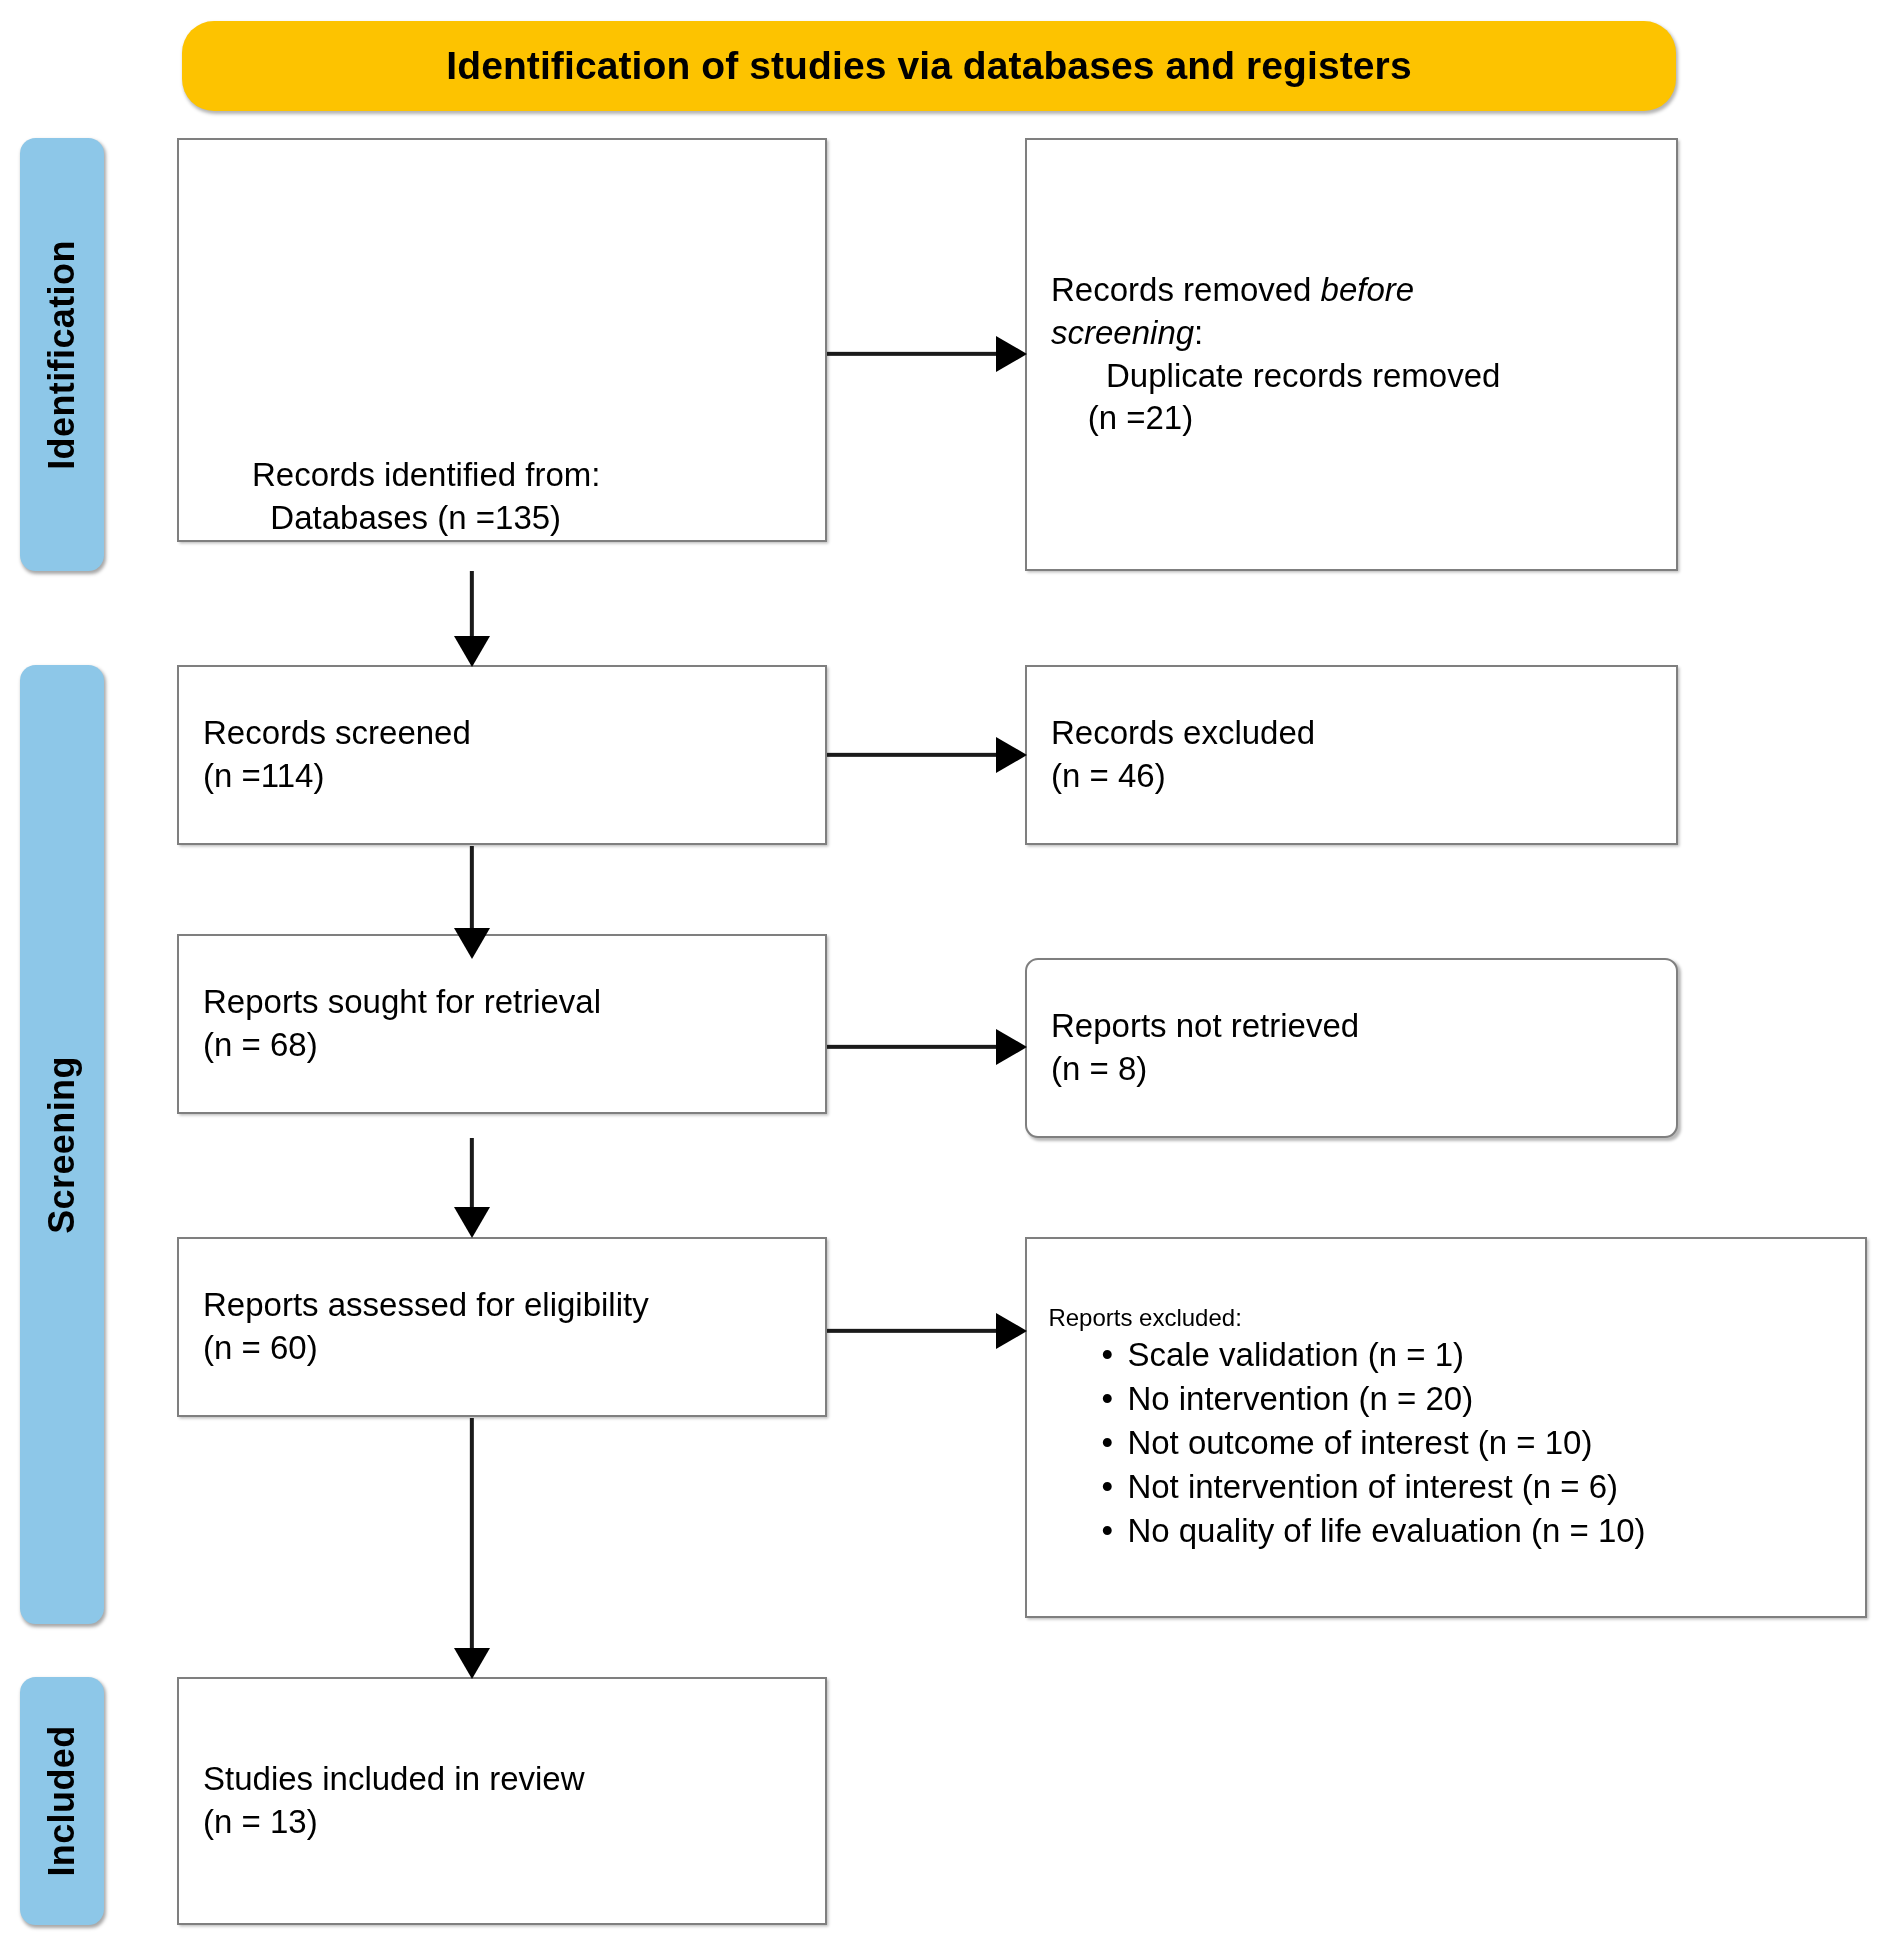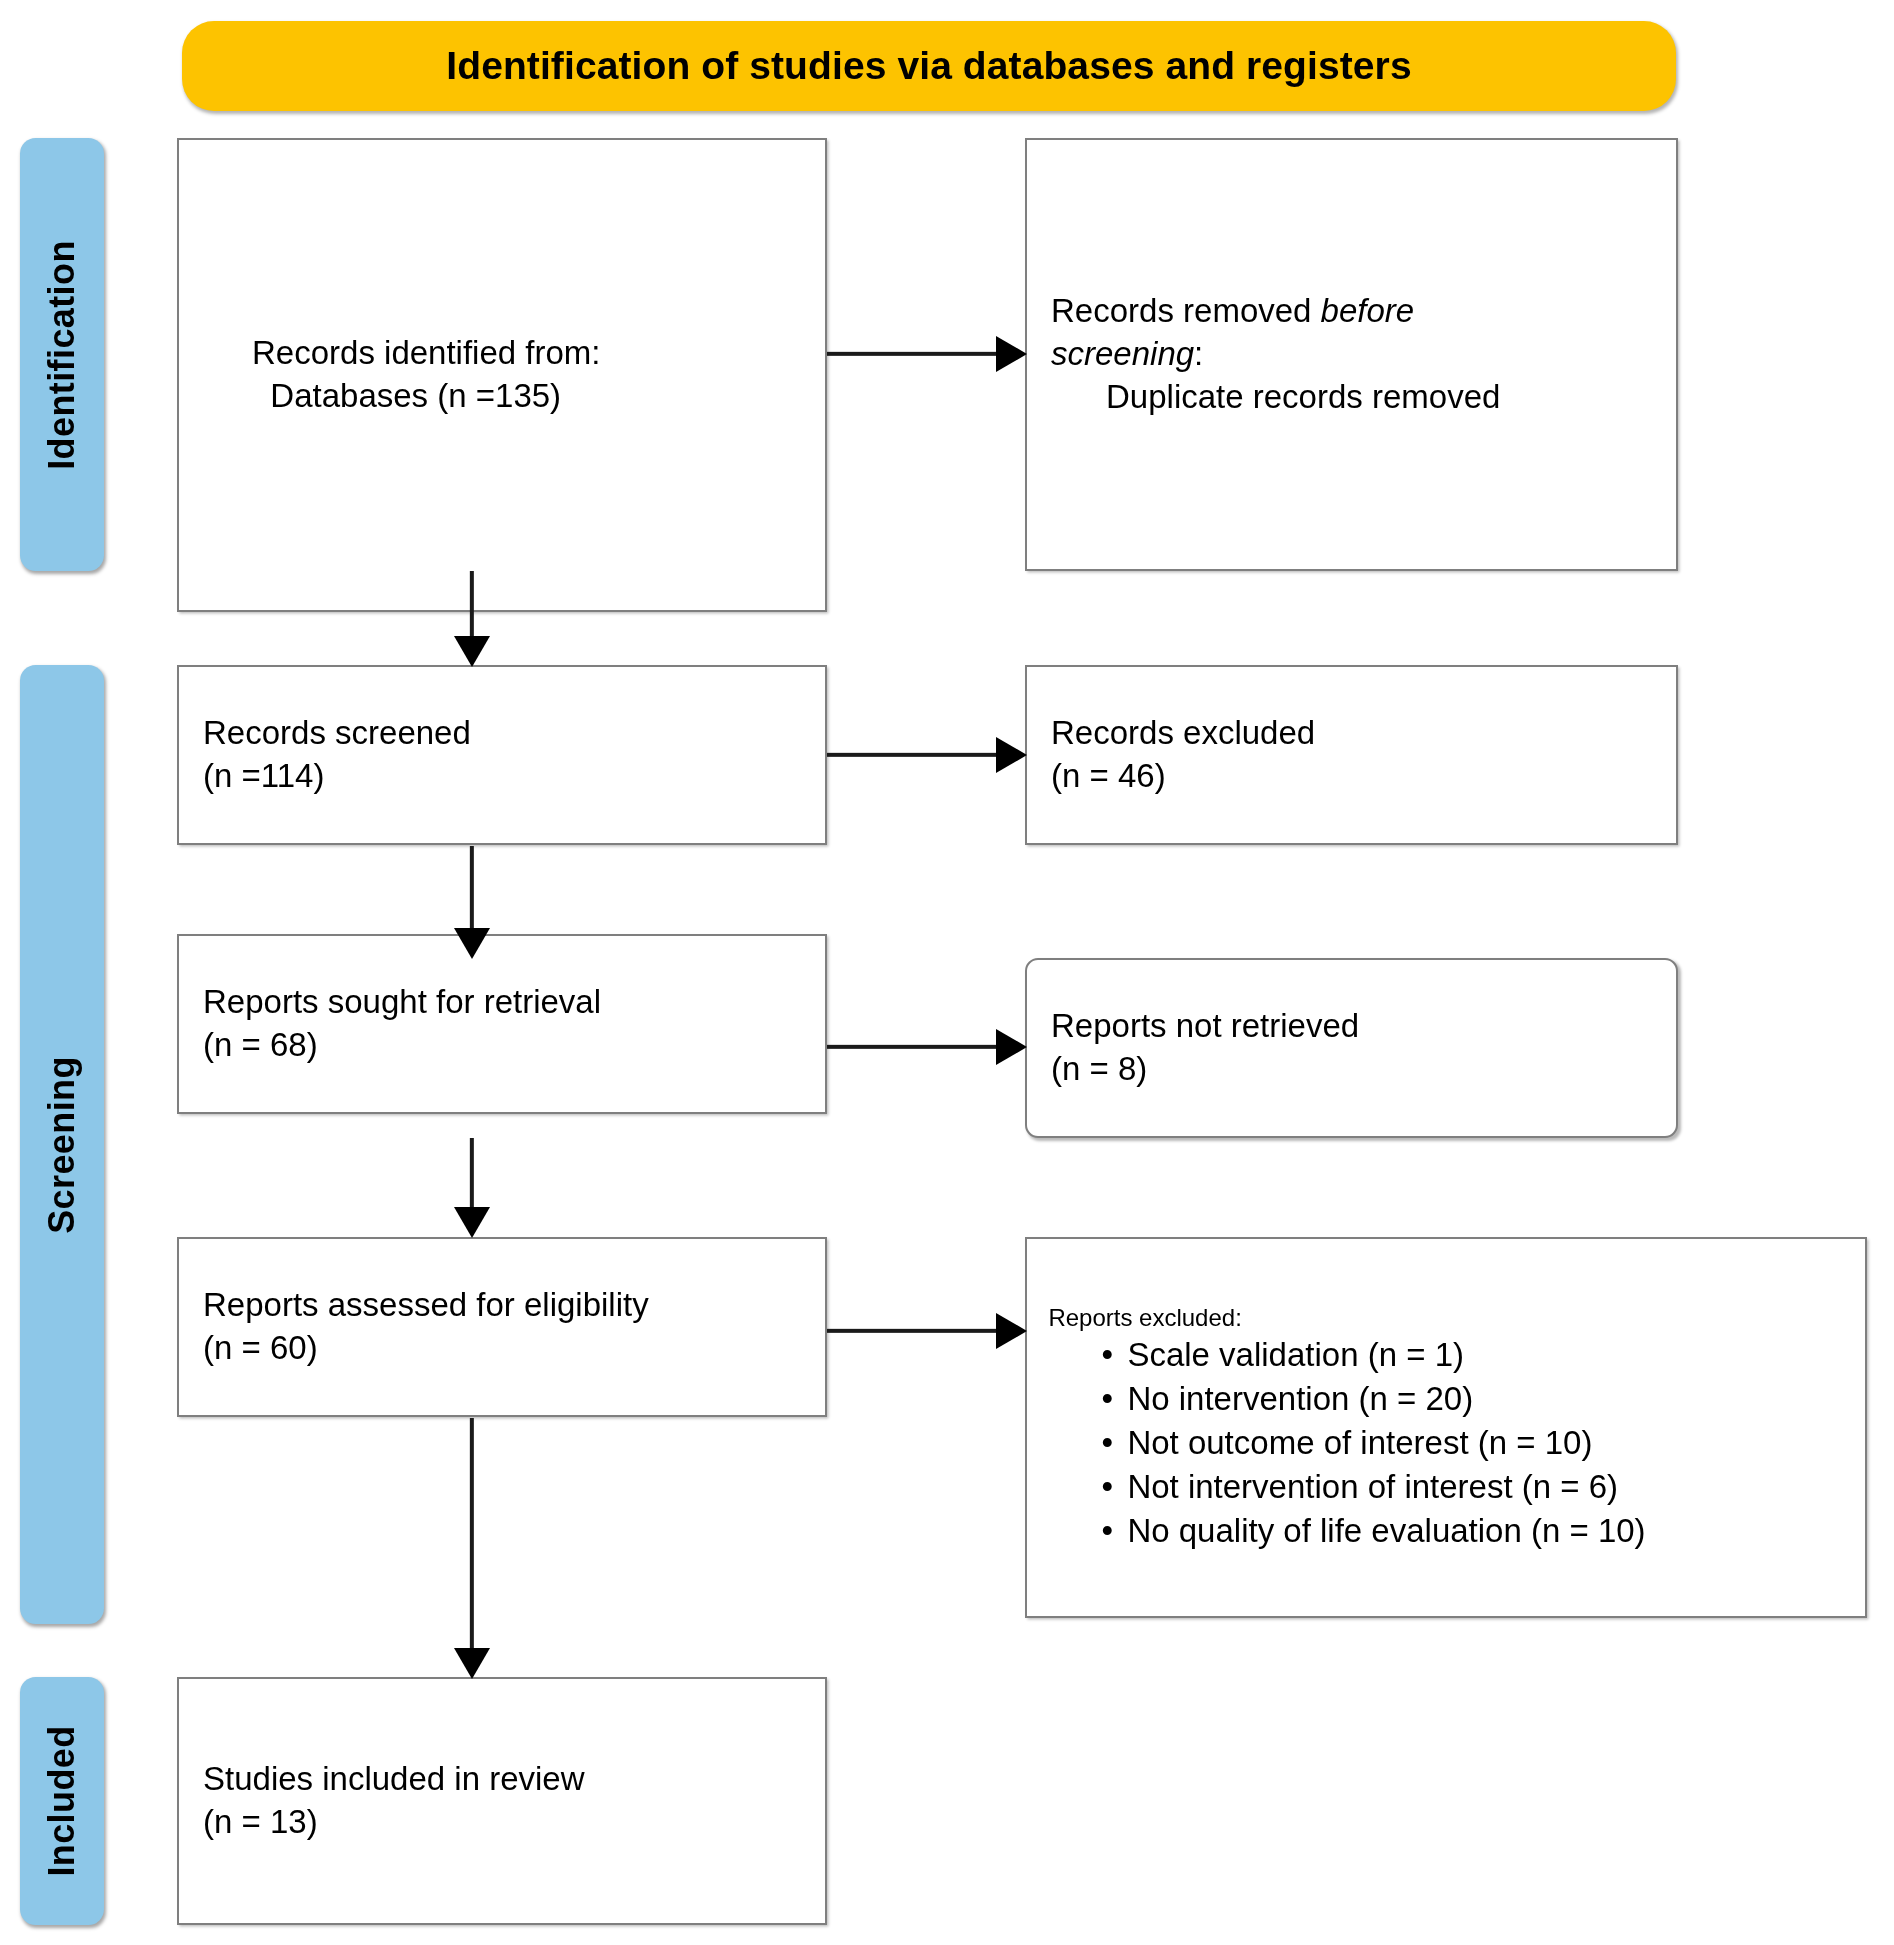--- a/index.html
+++ b/index.html
@@ -79,21 +79,21 @@
     justify-content: center;
     padding: 0 24px;
   }
   .box .line {
     font-size: 33px;
     line-height: 1.30;
     color: #000000;
     white-space: pre-wrap;
   }
 
-  #box-identified   { left: 177px;  top: 138px;  width: 650px;  height: 474px; }
+  #box-identified   { left: 177px;  top: 138px;  width: 650px;  height: 404px; justify-content: flex-end; }
   #box-removed      { left: 1025px; top: 138px;  width: 653px;  height: 433px; }
   #box-screened     { left: 177px;  top: 665px;  width: 650px;  height: 180px; }
   #box-excluded-rec { left: 1025px; top: 665px;  width: 653px;  height: 180px; }
   #box-sought       { left: 177px;  top: 934px; width: 650px;  height: 180px; }
   #box-notretrieved { left: 1025px; top: 958px; width: 653px;  height: 180px; border-radius: 13px; }
   #box-assessed     { left: 177px;  top: 1237px; width: 650px;  height: 180px; }
   #box-excluded     { left: 1025px; top: 1237px; width: 842px; height: 381px; }
   #box-included     { left: 177px;  top: 1677px; width: 650px;  height: 248px; }
 
   
@@ -170,20 +170,21 @@
 
   <div class="box" id="box-identified">
     <div class="line">Records identified from:</div>
     <div class="line">  Databases (n =135)</div>
   </div>
 
   <div class="box" id="box-removed">
     <div class="line"><span>Records removed </span><em>before</em></div>
     <div class="line"><em>screening</em><span>:</span></div>
     <div class="line">      Duplicate records removed</div>
+    <div class="line">    (n =21)</div>
   </div>
 
   <div class="box" id="box-screened">
     <div class="line">Records screened</div>
     <div class="line">(n =114)</div>
   </div>
 
   <div class="box" id="box-excluded-rec">
     <div class="line">Records excluded</div>
     <div class="line">(n = 46)</div>

